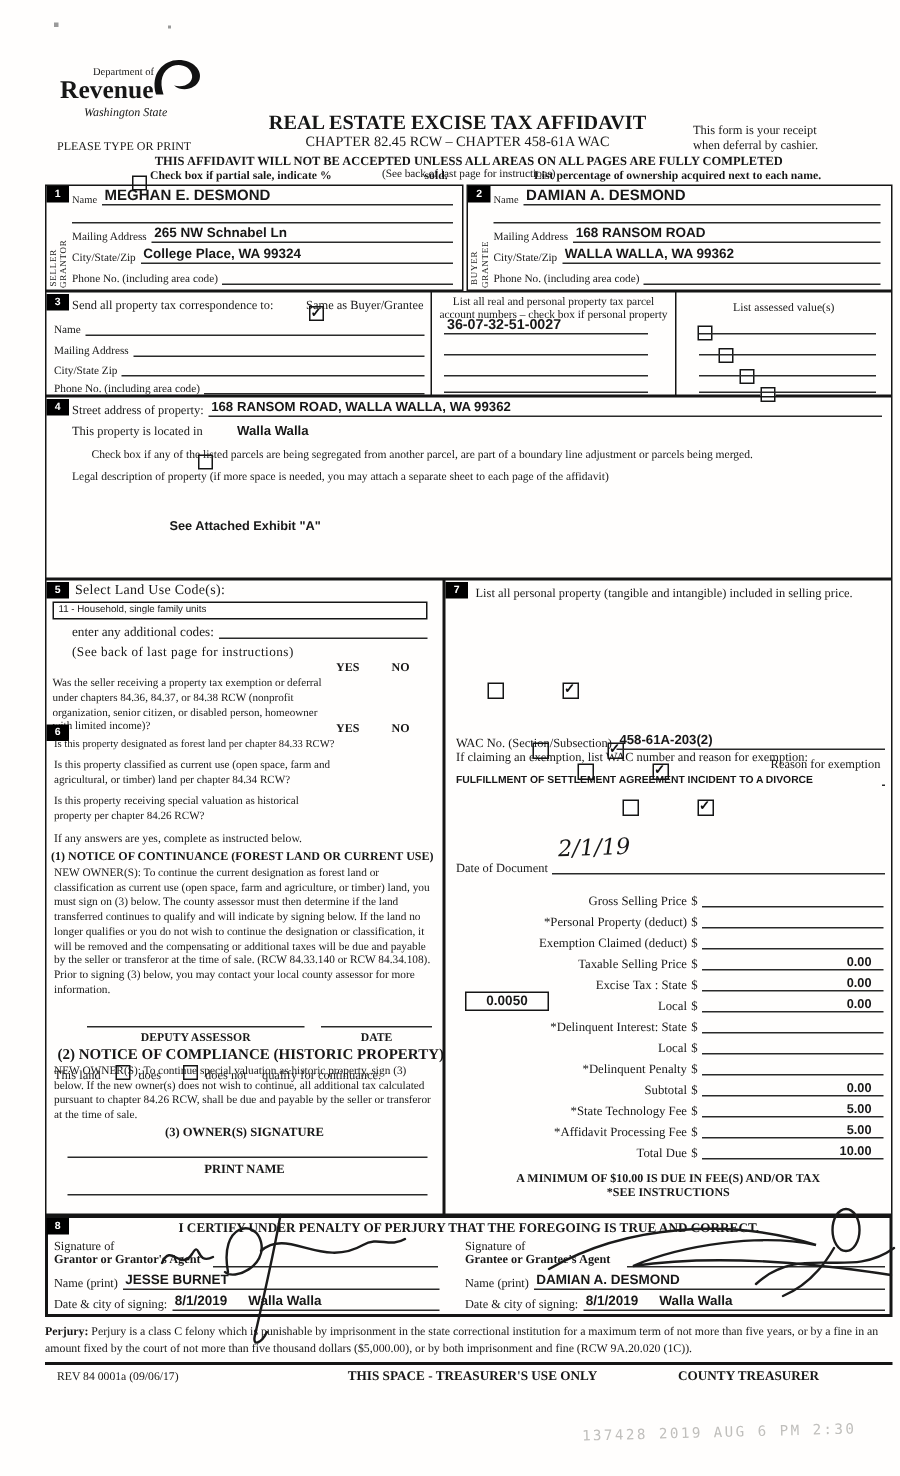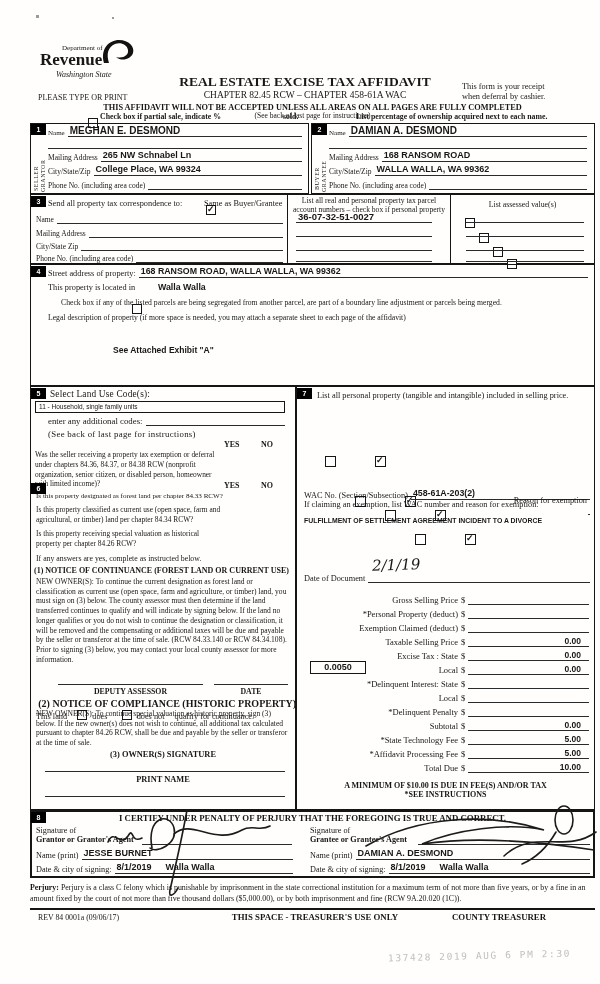--- a/index.html
+++ b/index.html
@@ -6,21 +6,21 @@
   .page{position:relative;width:600px;height:984px;background:#fffefd;font-family:"Liberation Serif",serif;color:#171717;overflow:hidden;}
   .a{position:absolute;}
   .b{font-weight:bold;}
   .sans{font-family:"Liberation Sans",sans-serif;}
   .nsq{position:absolute;width:15px;height:11px;background:#000;color:#fff;font:bold 7px "Liberation Sans",sans-serif;text-align:center;line-height:11px;}
   .box{position:absolute;border:1.6px solid #151515;box-sizing:border-box;background:transparent;}
   .vline{position:absolute;width:0;border-left:1.2px solid #151515;}
   .hline{position:absolute;height:0;border-top:1px solid #2a2a2a;}
   .cb{display:inline-block;width:8px;height:8px;border:1px solid #151515;position:relative;vertical-align:-1px;background:#fff;flex:0 0 auto;}
   .cb.checked::after{content:"\2713";position:absolute;left:0px;top:-2px;font:bold 9px "Liberation Sans",sans-serif;color:#111;}
-  .frow{position:absolute;display:flex;align-items:flex-end;justify-content:flex-end;}
+  .frow{position:absolute;display:flex;align-items:flex-end;}
   .flab{white-space:nowrap;padding-right:3px;font-size:7.5px;}
   .uline{flex:1 1 auto;border-bottom:0.9px solid #2a2a2a;font:bold 9px "Liberation Sans",sans-serif;white-space:nowrap;line-height:1.1;padding-left:2px;min-height:9px;}
   .bigval{font-size:10px;}
   .vert{position:absolute;font-size:6px;letter-spacing:.5px;transform:rotate(-90deg);transform-origin:0 0;white-space:nowrap;}
   .feelab{width:155px;text-align:right;font-size:8.5px;white-space:nowrap;}
   .feedol{width:10px;text-align:center;font-size:8.5px;}
   .feeline{flex:1;border-bottom:0.9px solid #2a2a2a;text-align:right;font:bold 8.5px "Liberation Sans",sans-serif;padding-right:8px;min-height:9px;}
   .small{font-size:7.7px;}
   .dot{position:absolute;background:#9a9a9a;}
   svg{display:block;}

